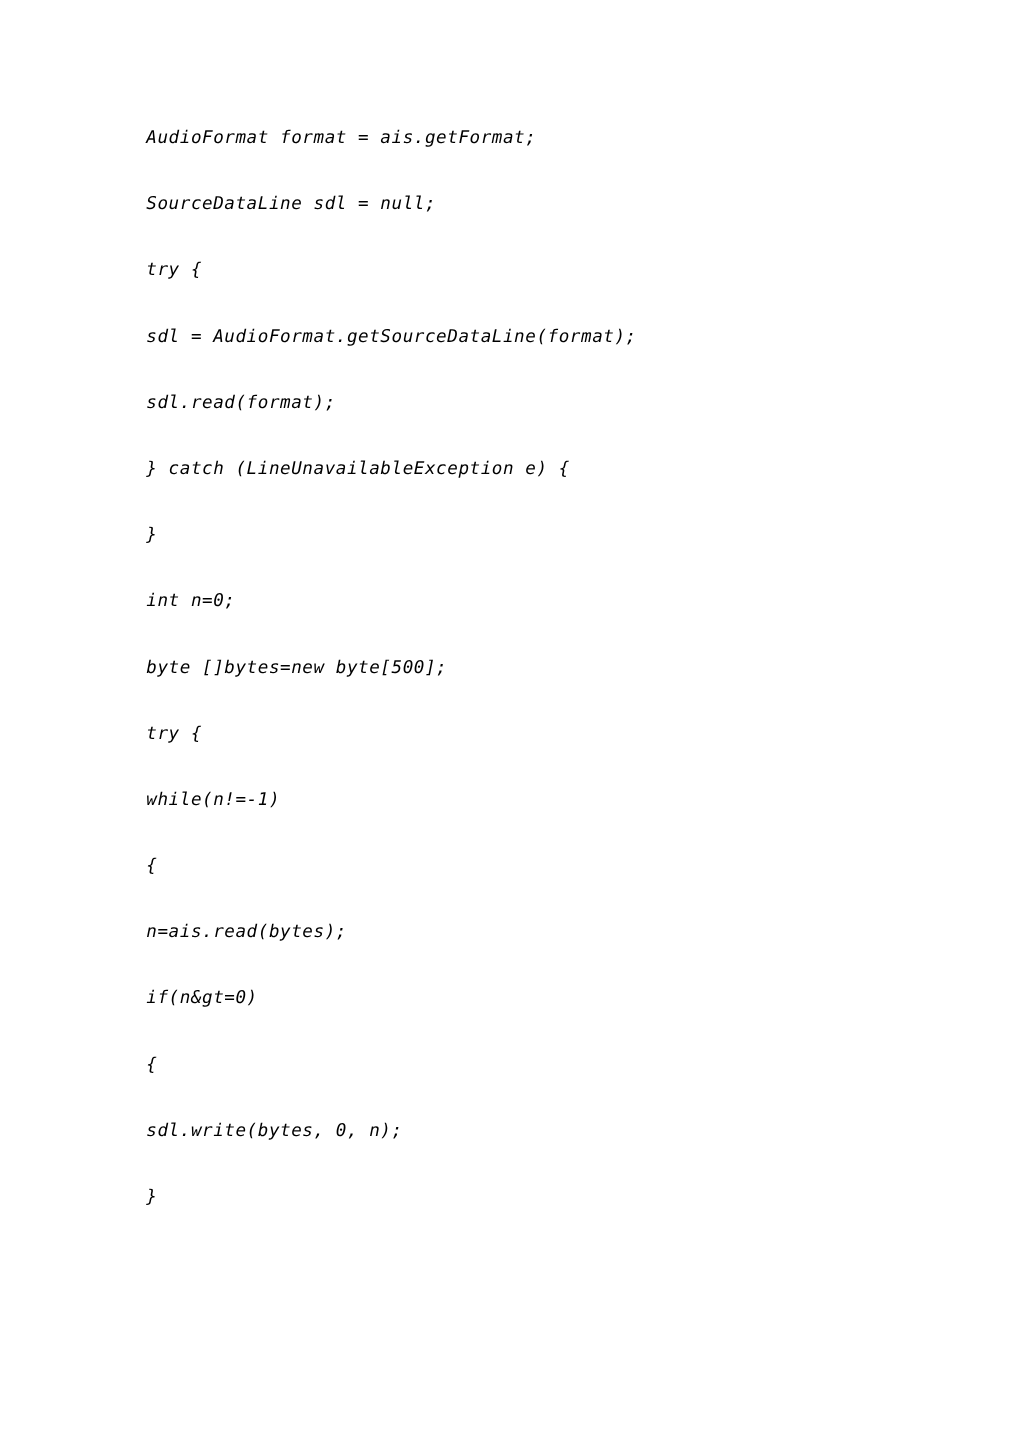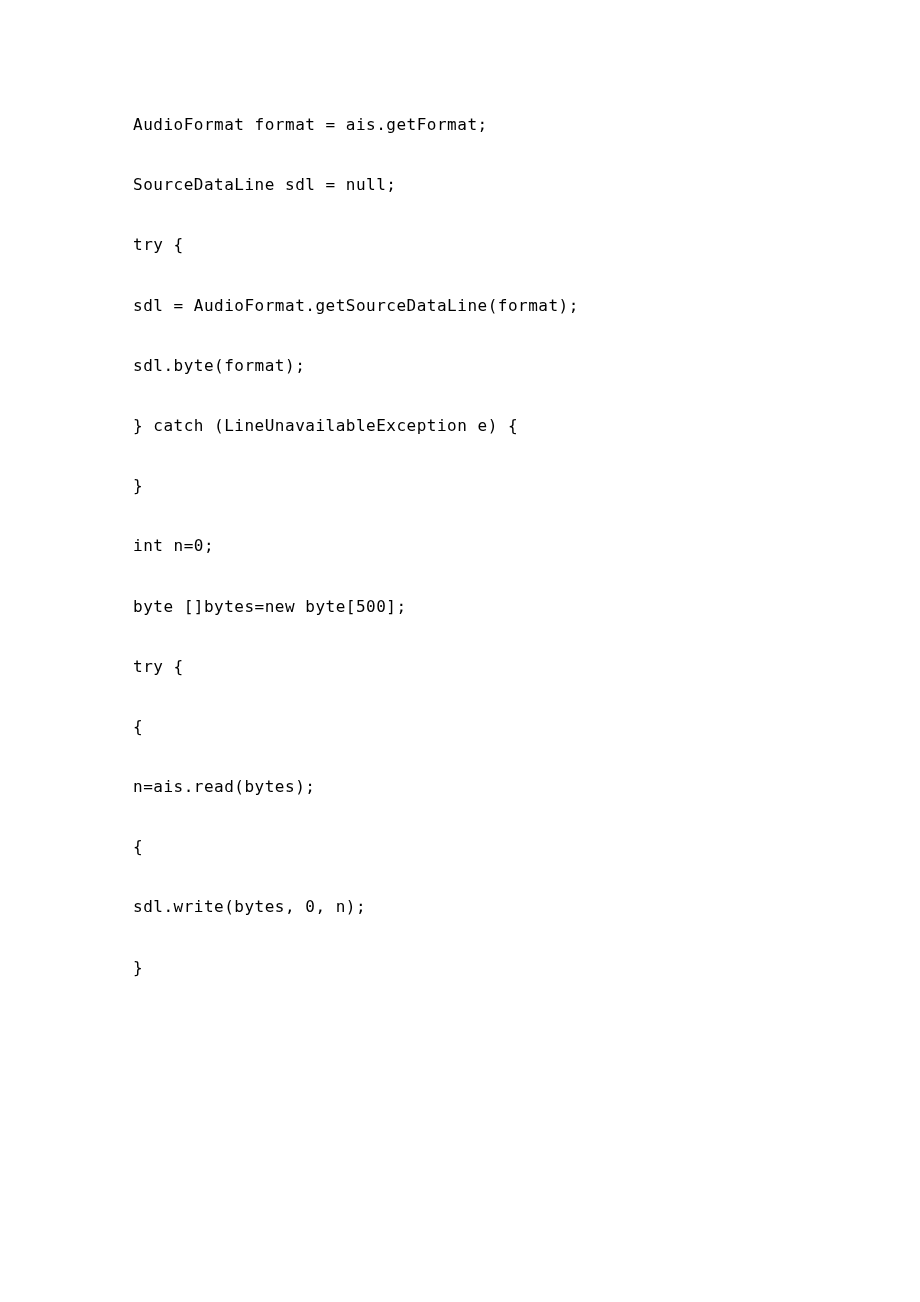--- a/index.html
+++ b/index.html
@@ -14,34 +14,37 @@
   }
   .page {
     padding: 115px 0 0 133px;
     box-sizing: border-box;
   }
   .code-line {
     margin: 0 0 41px 0;
     white-space: pre;
     letter-spacing: 0.5px;
     line-height: 1.2;
+    font-style: italic;
   }
 </style>
 </head>
 <body>
 
 <div class="page">
   <p class="code-line">AudioFormat format = ais.getFormat;</p>
   <p class="code-line">SourceDataLine sdl = null;</p>
   <p class="code-line">try {</p>
   <p class="code-line">sdl = AudioFormat.getSourceDataLine(format);</p>
-  <p class="code-line">sdl.byte(format);</p>
+  <p class="code-line">sdl.read(format);</p>
   <p class="code-line">} catch (LineUnavailableException e) {</p>
   <p class="code-line">}</p>
   <p class="code-line">int n=0;</p>
   <p class="code-line">byte []bytes=new byte[500];</p>
   <p class="code-line">try {</p>
+  <p class="code-line">while(n!=-1)</p>
   <p class="code-line">{</p>
   <p class="code-line">n=ais.read(bytes);</p>
+  <p class="code-line">if(n&amp;gt=0)</p>
   <p class="code-line">{</p>
   <p class="code-line">sdl.write(bytes, 0, n);</p>
   <p class="code-line">}</p>
 </div>
 
 </body></html>

